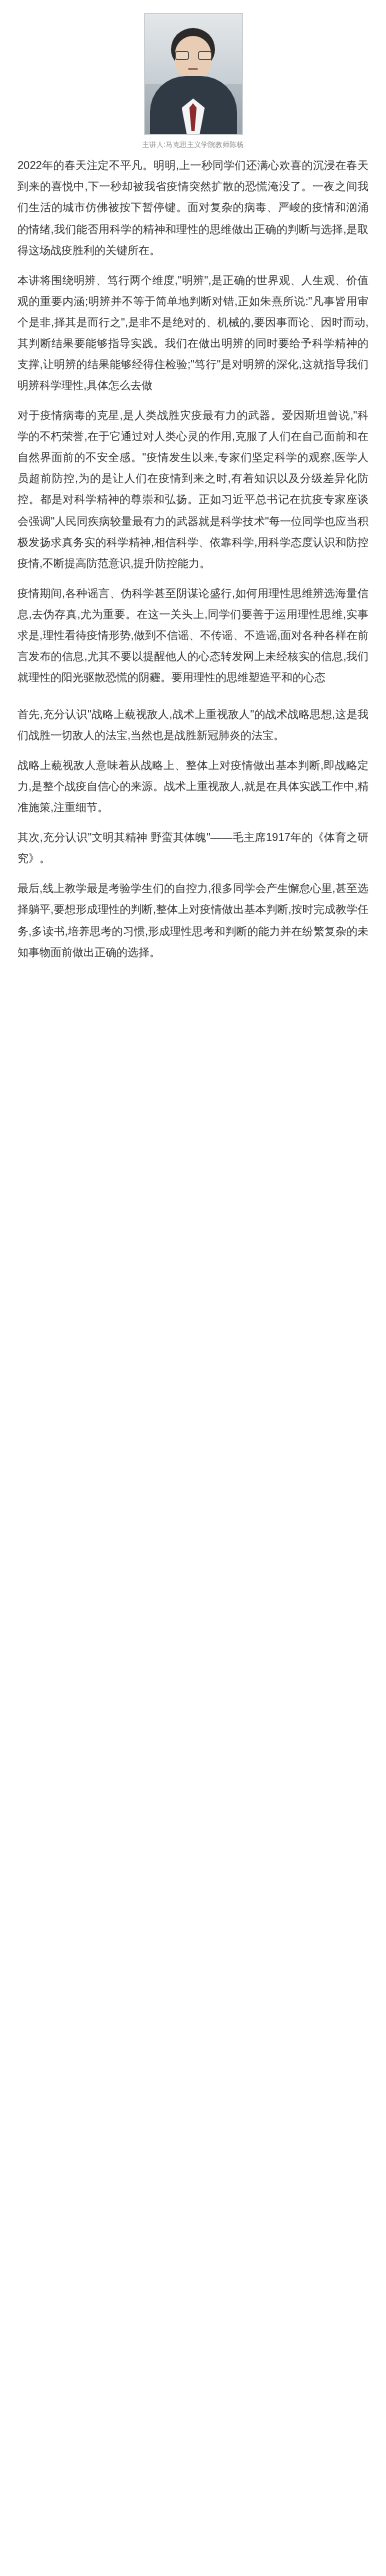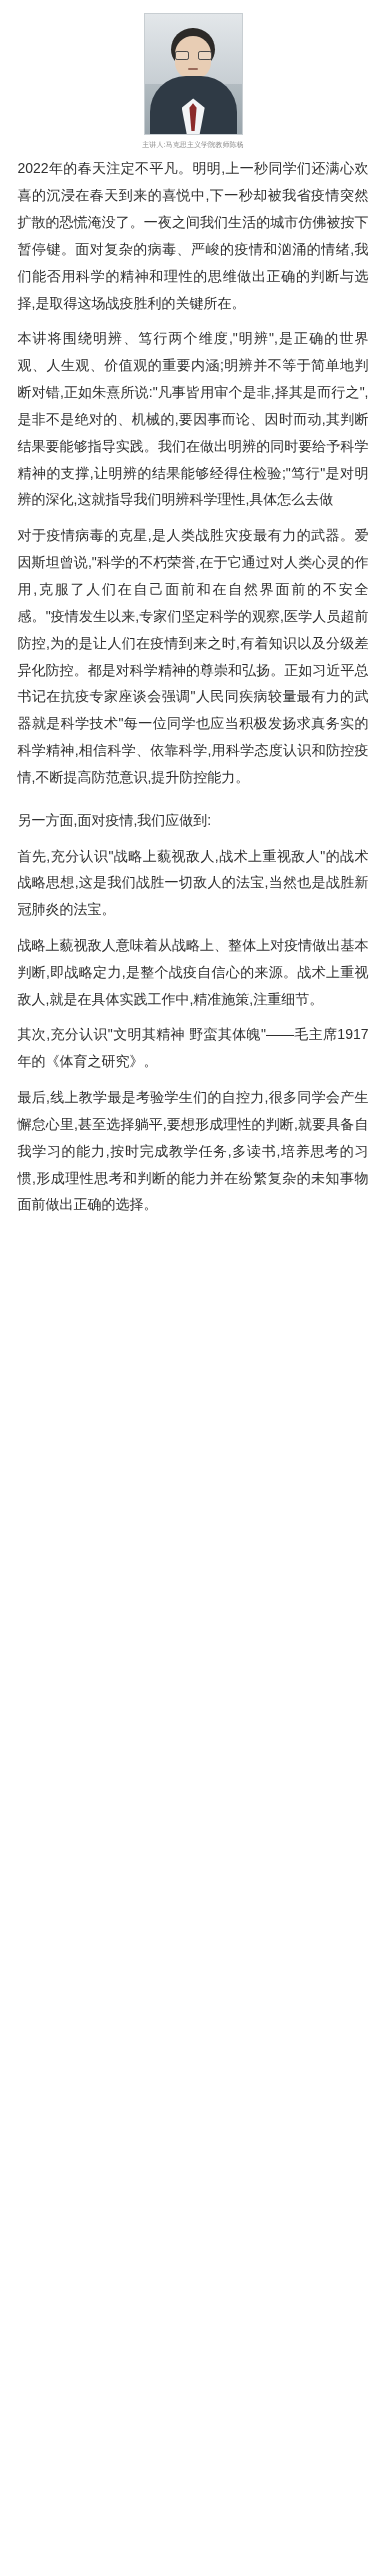--- a/index.html
+++ b/index.html
@@ -124,21 +124,21 @@
   }
   .caption {
     margin-top: 4.6px;
     font-size: 7px;
     color: #8a8a8a;
     text-align: center;
     letter-spacing: 0.1px;
   }
   p.para {
     margin: 0 0 8.8px 0;
-    font-size: 14px;
+    font-size: 11px;
     line-height: 1.92;
     text-align: justify;
     color: #2f2f2f;
     text-indent: 0;
   }
   .spacer-line {
     height: 7.2px;
   }
 </style>
 </head>
@@ -156,21 +156,21 @@
       <div class="body"></div>
       <div class="shirt"></div>
       <div class="tie"></div>
     </div>
     <div class="caption">主讲人:马克思主义学院教师陈杨</div>
   </div>
 
   <p class="para">2022年的春天注定不平凡。明明,上一秒同学们还满心欢喜的沉浸在春天到来的喜悦中,下一秒却被我省疫情突然扩散的恐慌淹没了。一夜之间我们生活的城市仿佛被按下暂停键。面对复杂的病毒、严峻的疫情和汹涌的情绪,我们能否用科学的精神和理性的思维做出正确的判断与选择,是取得这场战疫胜利的关键所在。</p>
   <p class="para">本讲将围绕明辨、笃行两个维度,"明辨",是正确的世界观、人生观、价值观的重要内涵;明辨并不等于简单地判断对错,正如朱熹所说:"凡事皆用审个是非,择其是而行之",是非不是绝对的、机械的,要因事而论、因时而动,其判断结果要能够指导实践。我们在做出明辨的同时要给予科学精神的支撑,让明辨的结果能够经得住检验;"笃行"是对明辨的深化,这就指导我们明辨科学理性,具体怎么去做</p>
   <p class="para">对于疫情病毒的克星,是人类战胜灾疫最有力的武器。爱因斯坦曾说,"科学的不朽荣誉,在于它通过对人类心灵的作用,克服了人们在自己面前和在自然界面前的不安全感。"疫情发生以来,专家们坚定科学的观察,医学人员超前防控,为的是让人们在疫情到来之时,有着知识以及分级差异化防控。都是对科学精神的尊崇和弘扬。正如习近平总书记在抗疫专家座谈会强调"人民同疾病较量最有力的武器就是科学技术"每一位同学也应当积极发扬求真务实的科学精神,相信科学、依靠科学,用科学态度认识和防控疫情,不断提高防范意识,提升防控能力。</p>
+  <p class="para">疫情期间,各种谣言、伪科学甚至阴谋论盛行,如何用理性思维辨选海量信息,去伪存真,尤为重要。在这一关头上,同学们要善于运用理性思维,实事求是,理性看待疫情形势,做到不信谣、不传谣、不造谣,面对各种各样在前言发布的信息,尤其不要以提醒他人的心态转发网上未经核实的信息,我们就理性的阳光驱散恐慌的阴霾。要用理性的思维塑造平和的心态</p>
   <div class="spacer-line"></div>
-  <p class="para">另一方面,面对疫情,我们应做到:</p>
   <p class="para">首先,充分认识"战略上藐视敌人,战术上重视敌人"的战术战略思想,这是我们战胜一切敌人的法宝,当然也是战胜新冠肺炎的法宝。</p>
   <p class="para">战略上藐视敌人意味着从战略上、整体上对疫情做出基本判断,即战略定力,是整个战疫自信心的来源。战术上重视敌人,就是在具体实践工作中,精准施策,注重细节。</p>
   <p class="para">其次,充分认识"文明其精神 野蛮其体魄"——毛主席1917年的《体育之研究》。</p>
-  <p class="para">最后,线上教学最是考验学生们的自控力,很多同学会产生懈怠心里,甚至选择躺平,要想形成理性的判断,就要具备自我学习的能力,按时完成教学任务,多读书,培养思考的习惯,形成理性思考和判断的能力并在纷繁复杂的未知事物面前做出正确的选择。</p>
+  <p class="para">最后,线上教学最是考验学生们的自控力,很多同学会产生懈怠心里,甚至选择躺平,要想形成理性的判断,整体上对疫情做出基本判断,按时完成教学任务,多读书,培养思考的习惯,形成理性思考和判断的能力并在纷繁复杂的未知事物面前做出正确的选择。</p>
 
 </div>
 
 
 </body></html>

